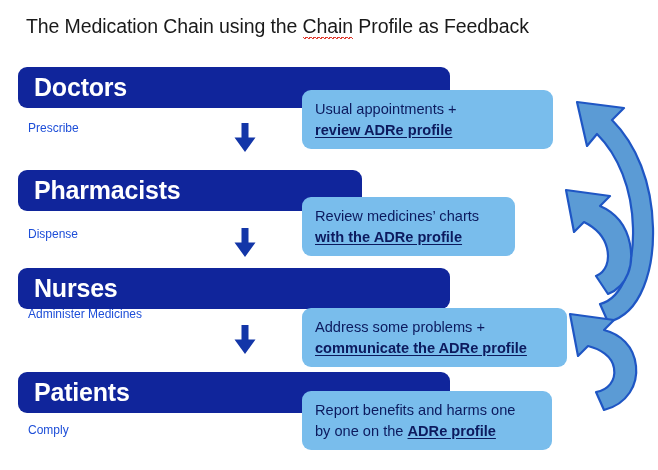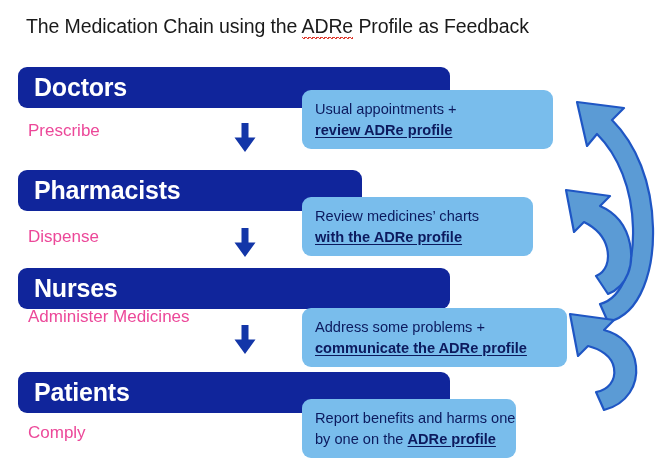--- a/index.html
+++ b/index.html
@@ -68,22 +68,22 @@
     color: #ffffff;
     font-size: 25px;
     font-weight: bold;
     letter-spacing: -0.2px;
     white-space: nowrap;
     text-align: center;
   }
   .stage-action {
     position: absolute;
     left: 28px;
-    font-size: 17px;
-    color: #ec4899;
+    font-size: 12px;
+    color: #1d4ed8;
     white-space: nowrap;
   }
 
   
   .down-arrow {
     position: absolute;
     width: 26px;
     height: 30px;
   }
   .down-arrow svg {
@@ -127,21 +127,21 @@
     height: 360px;
     overflow: visible;
   }
 </style>
 </head>
 <body>
 
 <div id="canvas">
 
   <div id="title">
-    <span>The Medication Chain using the </span><span class="spell">ADRe</span><span> Profile as Feedback</span>
+    <span>The Medication Chain using the </span><span class="spell">Chain</span><span> Profile as Feedback</span>
   </div>
 
   <div class="row">
     <div class="stage-bar" style="top:67px; width:432px;">
       <span class="stage-title">Doctors</span>
     </div>
     <div class="stage-action" style="top:121px;">Prescribe</div>
     <div class="down-arrow" style="left:232px; top:123px;">
       <svg viewBox="0 0 26 30" xmlns="http://www.w3.org/2000/svg">
         <path d="M9.5,0 L16.5,0 L16.5,14.5 L23.5,14.5 L13,29 L2.5,14.5 L9.5,14.5 Z" fill="#1336A8"></path>
@@ -156,21 +156,21 @@
   <div class="row">
     <div class="stage-bar" style="top:170px; width:344px;">
       <span class="stage-title">Pharmacists</span>
     </div>
     <div class="stage-action" style="top:227px;">Dispense</div>
     <div class="down-arrow" style="left:232px; top:228px;">
       <svg viewBox="0 0 26 30" xmlns="http://www.w3.org/2000/svg">
         <path d="M9.5,0 L16.5,0 L16.5,14.5 L23.5,14.5 L13,29 L2.5,14.5 L9.5,14.5 Z" fill="#1336A8"></path>
       </svg>
     </div>
-    <div class="callout" style="left:302px; top:197px; width:231px;">
+    <div class="callout" style="left:302px; top:197px; width:213px;">
       <div class="line">Review medicines’ charts</div>
       <div class="line strong">with the ADRe profile</div>
     </div>
   </div>
 
   <div class="row">
     <div class="stage-bar" style="top:268px; width:432px;padding-left:35px;">
       <span class="stage-title">Nurses</span>
     </div>
     <div class="stage-action" style="top:307px;">Administer Medicines</div>
@@ -183,21 +183,21 @@
       <div class="line">Address some problems +</div>
       <div class="line strong">communicate the ADRe profile</div>
     </div>
   </div>
 
   <div class="row">
     <div class="stage-bar" style="top:372px; width:432px;">
       <span class="stage-title">Patients</span>
     </div>
     <div class="stage-action" style="top:423px;">Comply</div>
-    <div class="callout" style="left:302px; top:399px; width:214px;">
+    <div class="callout" style="left:302px; top:391px; width:250px;">
       <div class="line">Report benefits and harms one</div>
       <div class="line"><span>by one on the </span><span class="strong">ADRe profile</span></div>
     </div>
   </div>
 
   <div id="feedback-arrows">
     <svg viewBox="0 0 118 360" xmlns="http://www.w3.org/2000/svg">
       <defs>
         <style>
           .fbk { fill: #5B9BD5; stroke: #1F56C4; stroke-width: 2.2; stroke-linejoin: round; }

